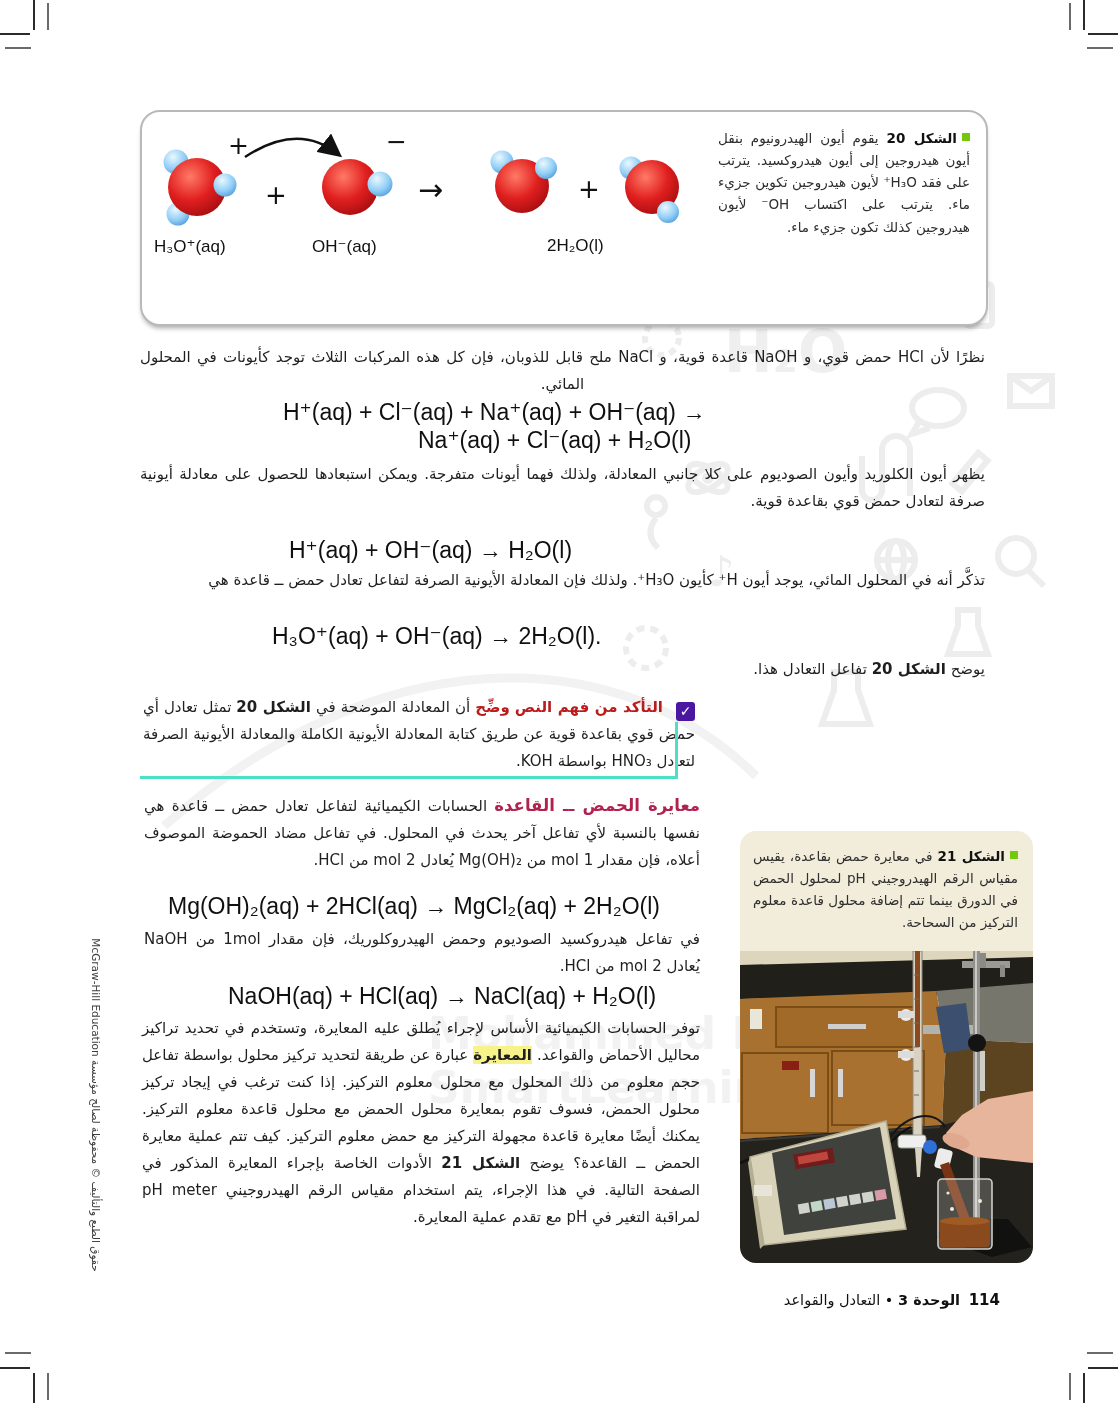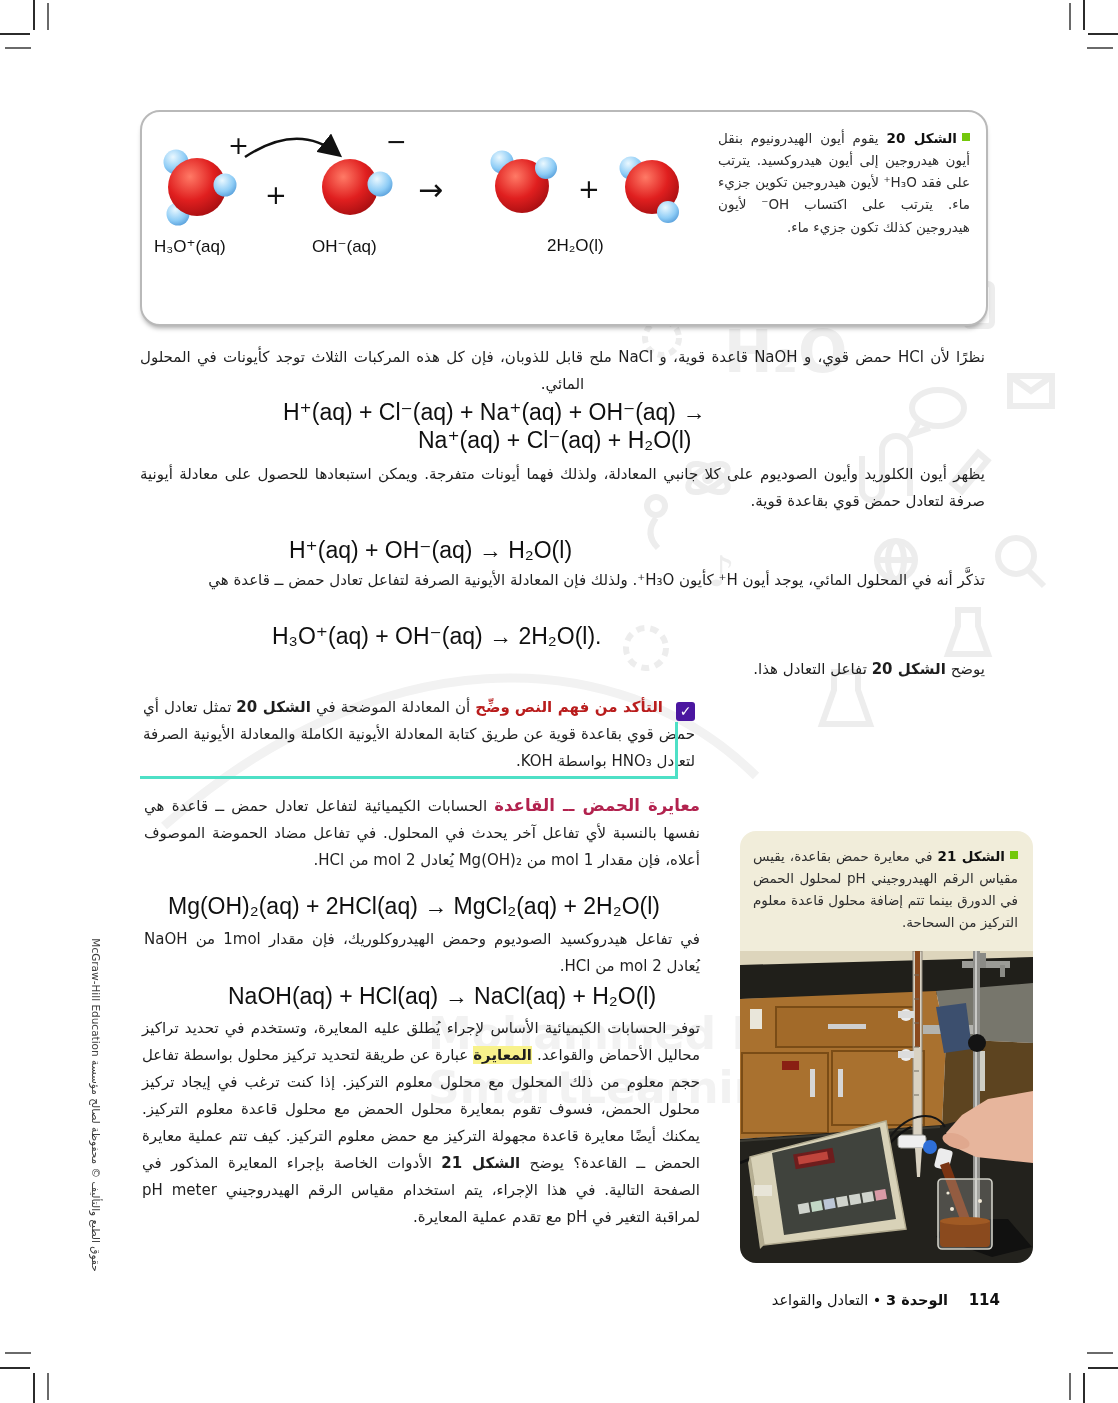--- a/index.html
+++ b/index.html
@@ -43,21 +43,21 @@
   
   #fig21{position:absolute;left:716px;top:831px;width:293px;padding-left:24px;}
   #fig21-caption{position:relative;background:#f1edda;border-radius:16px 16px 0 0;
                  padding:14px 15px 10px 13px;height:96px;overflow:hidden;}
   #fig21-photo{width:293px;height:312px;border-radius:0 0 16px 16px;overflow:hidden;display:block;}
   .wm-on-beige{position:absolute;left:-6px;bottom:-14px;font-size:42px;font-weight:bold;
                color:rgba(130,140,205,0.13);}
   
   #footer{position:absolute;top:1291px;right:118px;direction:rtl;font-size:14.5px;color:#111;
           white-space:nowrap;}
-  #footer .pgnum{font-weight:bold;margin-left:16px;font-size:15px;}
+  #footer .pgnum{font-weight:bold;margin-left:4px;font-size:15px;}
   
   #copyright{position:absolute;left:-116px;top:1097px;width:420px;height:16px;
              transform:rotate(90deg);direction:rtl;font-size:10.5px;color:#3d3d3d;
              text-align:center;white-space:nowrap;}
 </style>
 </head>
 <body>
 
 <div id="page">
 

